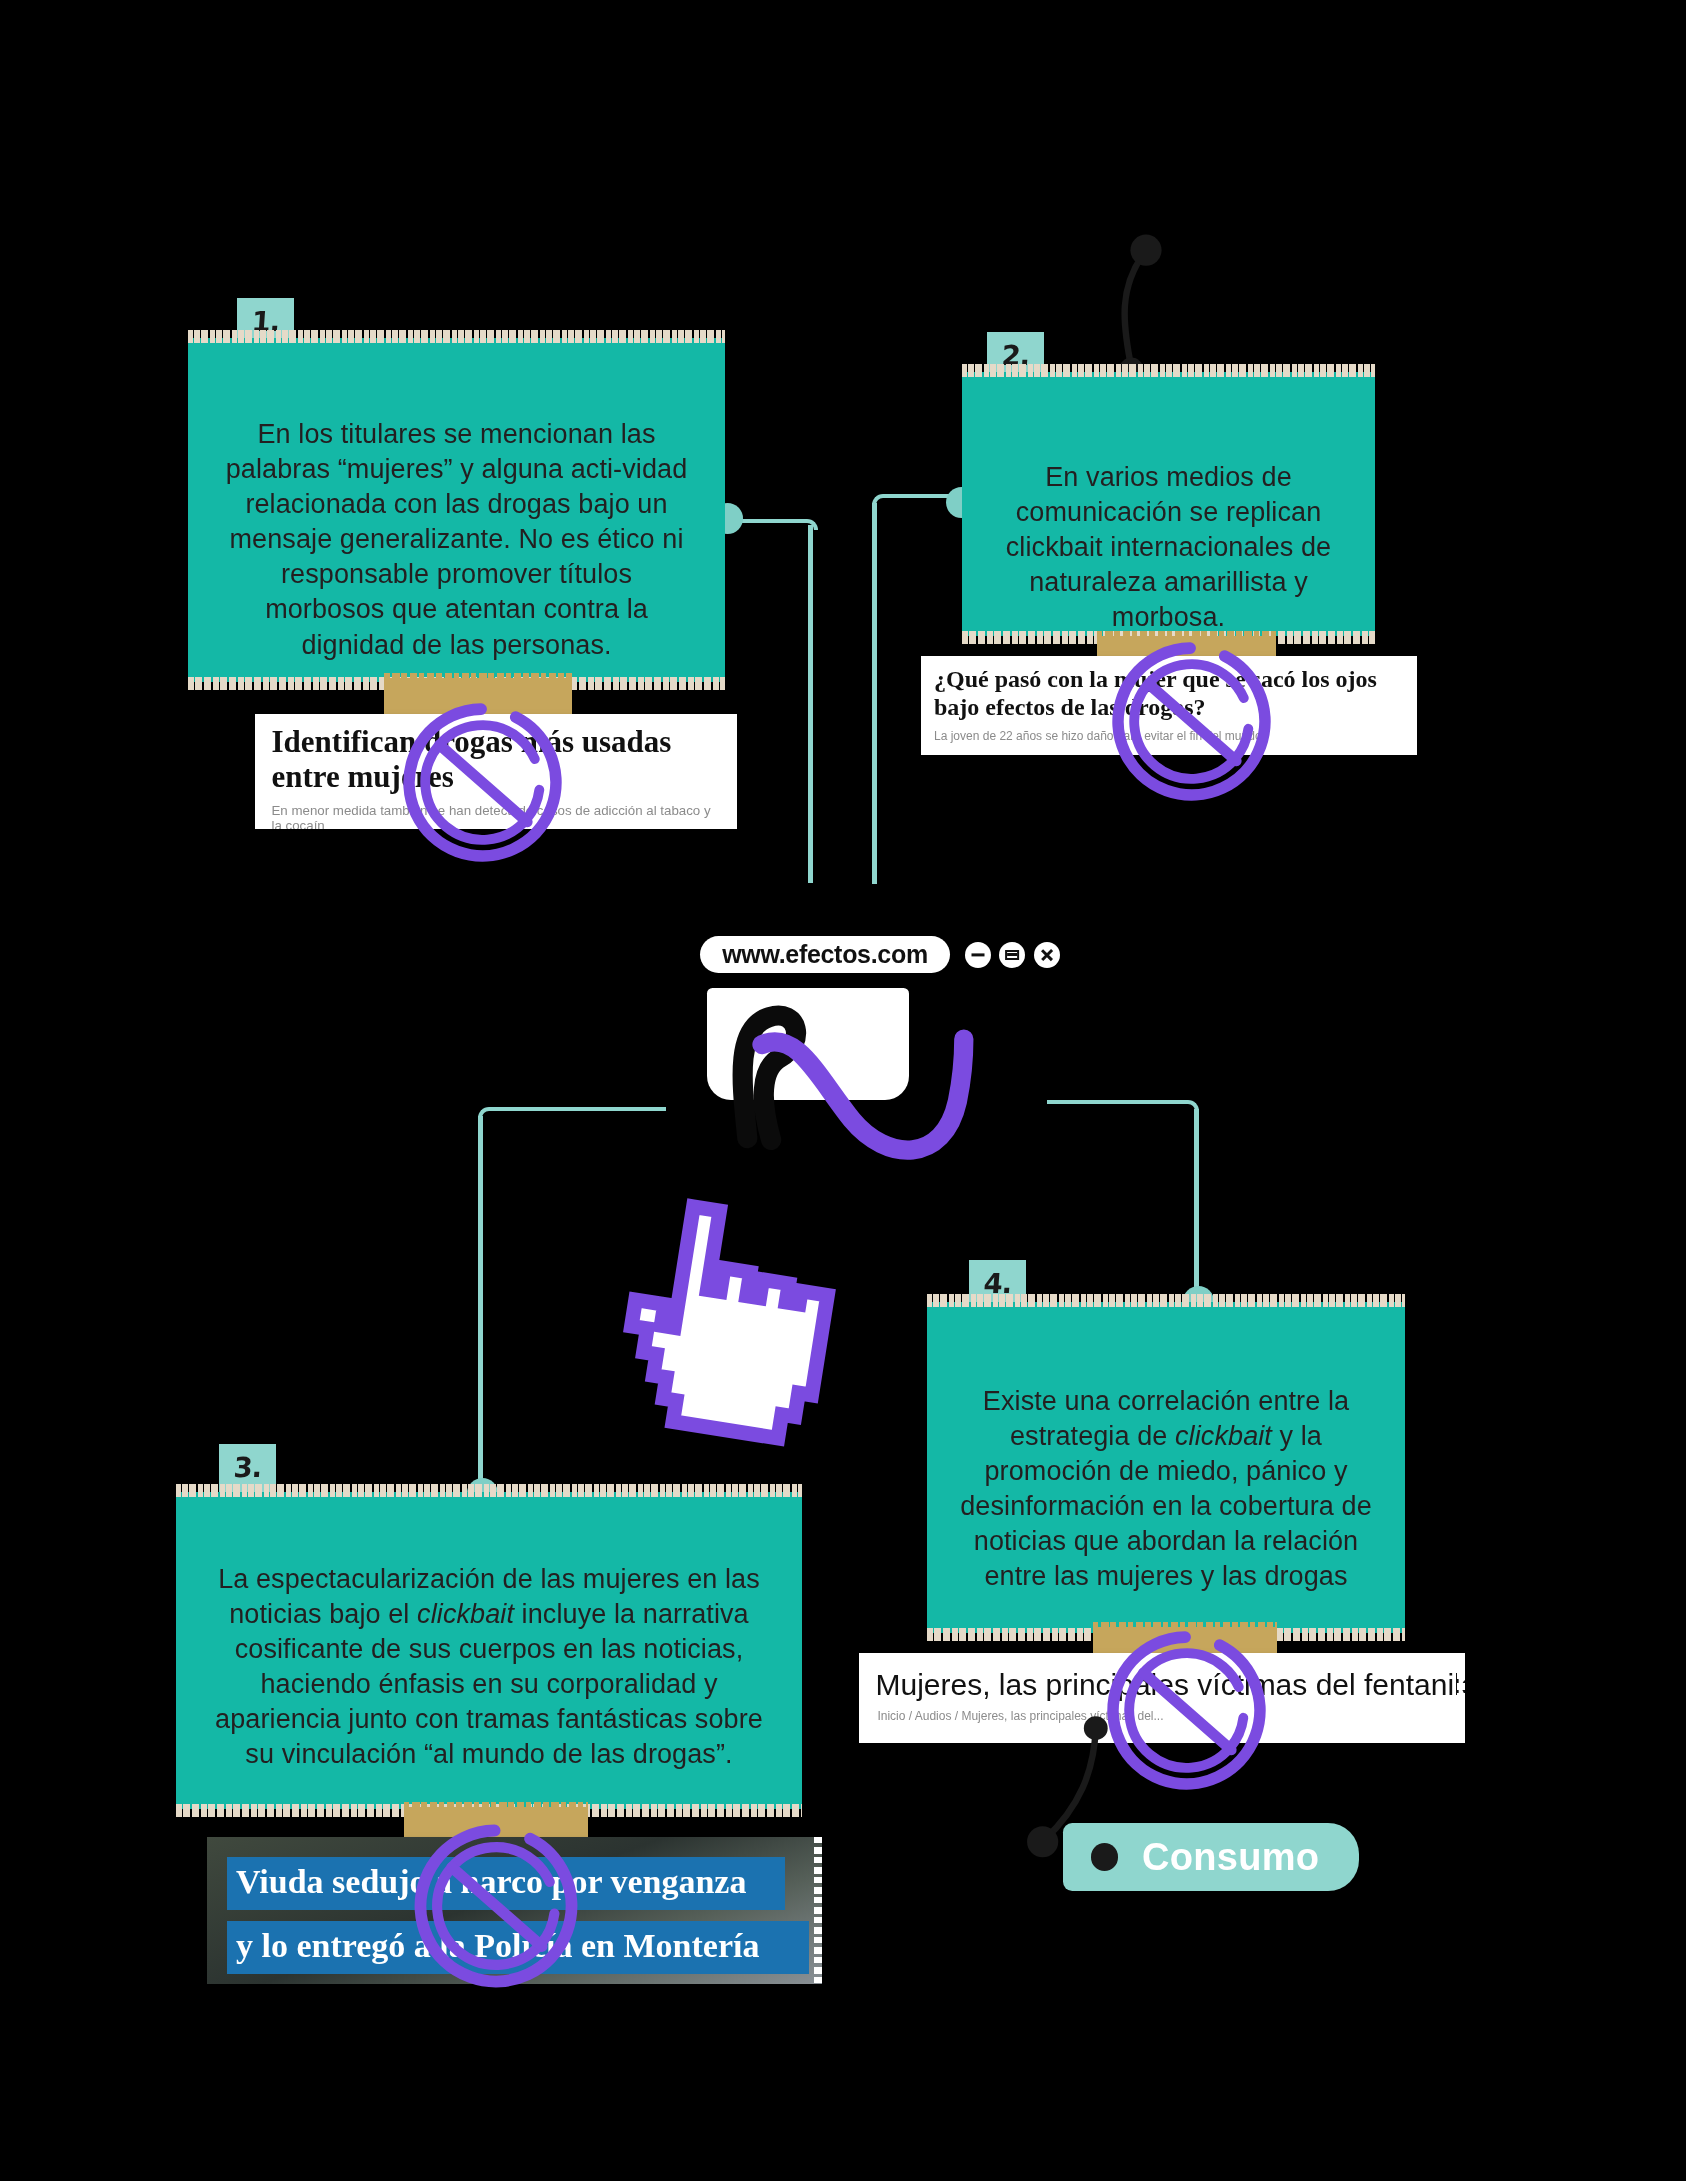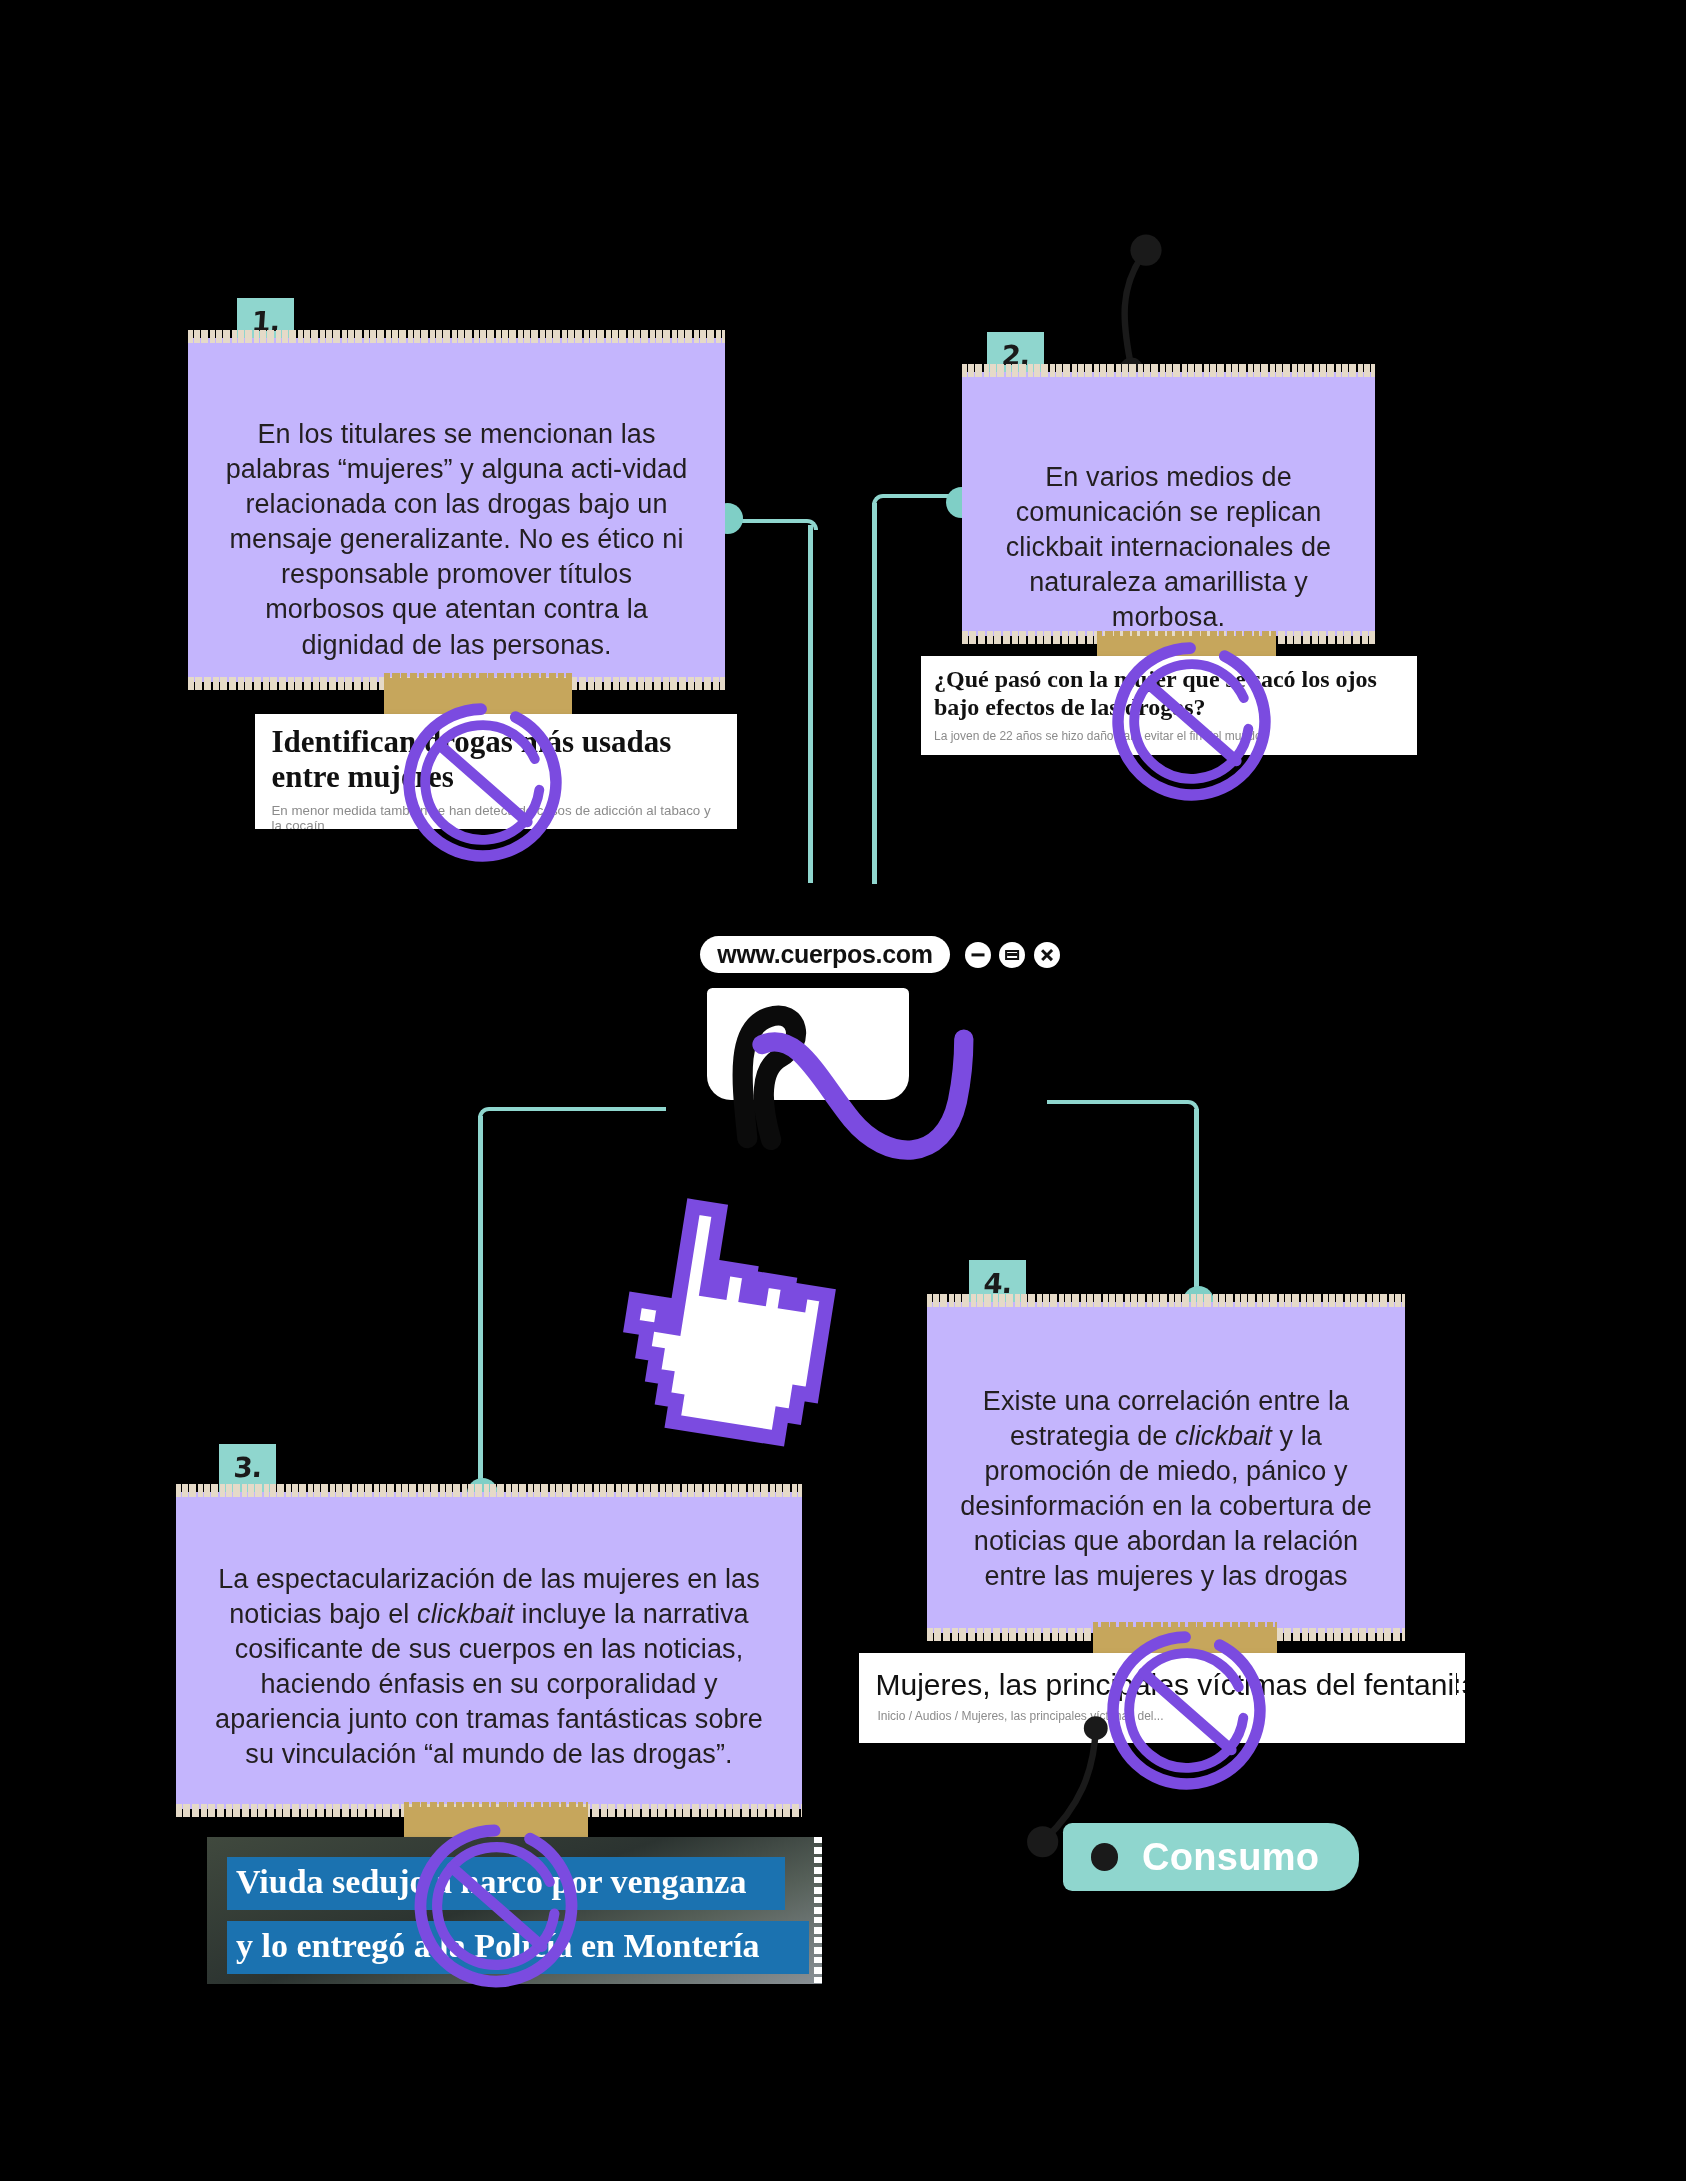--- a/index.html
+++ b/index.html
@@ -8,21 +8,21 @@
     width:1686px;height:2182px;position:relative;overflow:hidden;
   }
   .stage{position:absolute;inset:0;}
 
   
   .conn{position:absolute;background:transparent;border-color:#8FD6CE;box-sizing:border-box;}
   .dot{position:absolute;width:31px;height:31px;border-radius:50%;background:#7FCFC6;}
 
   
   .card{
-    position:absolute;background:#c4b5fd;box-sizing:border-box;
+    position:absolute;background:#14b8a6;box-sizing:border-box;
     padding:31px 33px 27.5px;
   }
   .card .torn-top{
     position:absolute;left:0;right:0;top:-8.3px;height:13px;
     background:
       repeating-linear-gradient(90deg,#E5DAC8 0 4.6px,transparent 4.6px 6.4px,#E5DAC8 6.4px 12px,transparent 12px 13px,#E5DAC8 13px 20px,transparent 20px 22px);
   }
   .card .torn-bot{
     position:absolute;left:0;right:0;bottom:-8.3px;height:13px;
     background:
@@ -171,21 +171,21 @@
     <p class="sub" style="font-size:12px;padding:7.3px 13px 0 13px;">La joven de 22 años se hizo daño para evitar el fin del mundo</p>
   </div>
   <svg class="stamp" style="left:1102px;top:632px;width:179px;height:179px;" viewBox="0 0 200 200">
     <circle cx="100" cy="100" r="82" fill="none" stroke="#7B4BE0" stroke-width="13" stroke-linecap="round" stroke-dasharray="420 40" transform="rotate(-25 100 100)"></circle>
     <circle cx="100" cy="100" r="64" fill="none" stroke="#7B4BE0" stroke-width="11" stroke-linecap="round" stroke-dasharray="330 35" transform="rotate(40 100 100)"></circle>
     <path d="M52 58 L150 144" stroke="#7B4BE0" stroke-width="12" stroke-linecap="round" fill="none"></path>
   </svg>
 
   <div class="browser" style="left:680px;top:927px;width:367px;height:230px;">
     <div class="urlbar" style="left:20px;top:9.2px;width:250px;height:37px;">
-      <span>www.cuerpos.com</span>
+      <span>www.efectos.com</span>
     </div>
     <div class="winbtns" style="left:285px;top:14.7px;">
       <span class="wb min">
           <i></i>
         </span>
       <span class="wb win">
           <i></i>
         </span>
       <span class="wb cls">
           <i></i>

